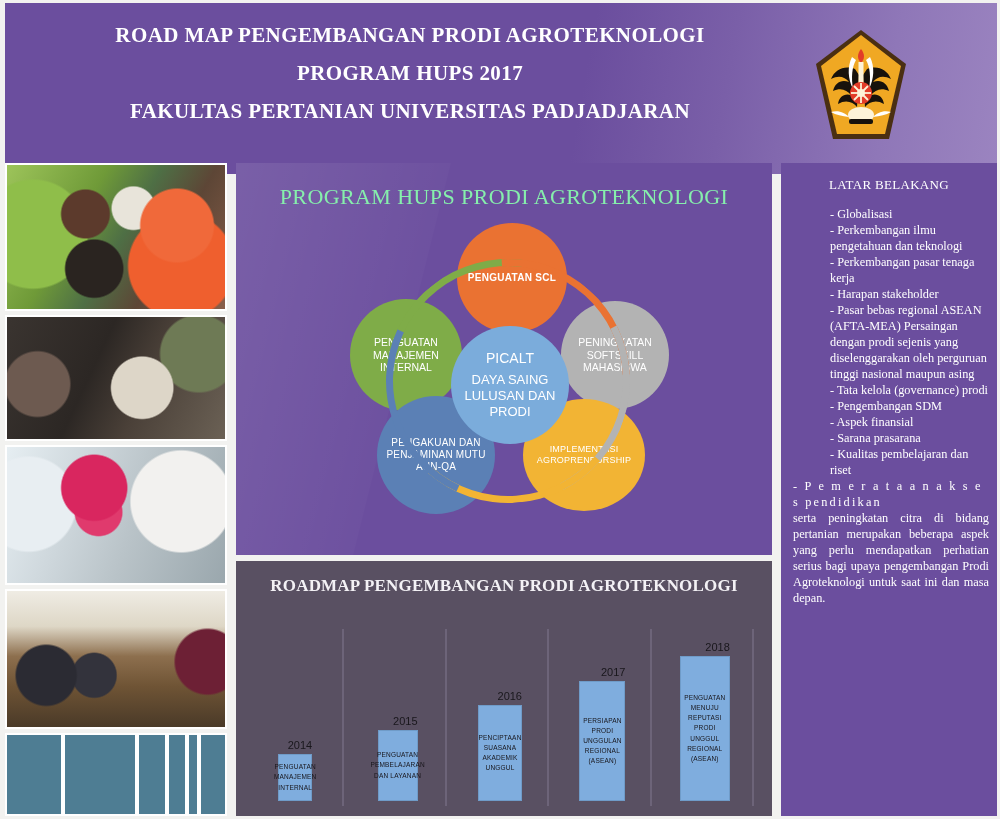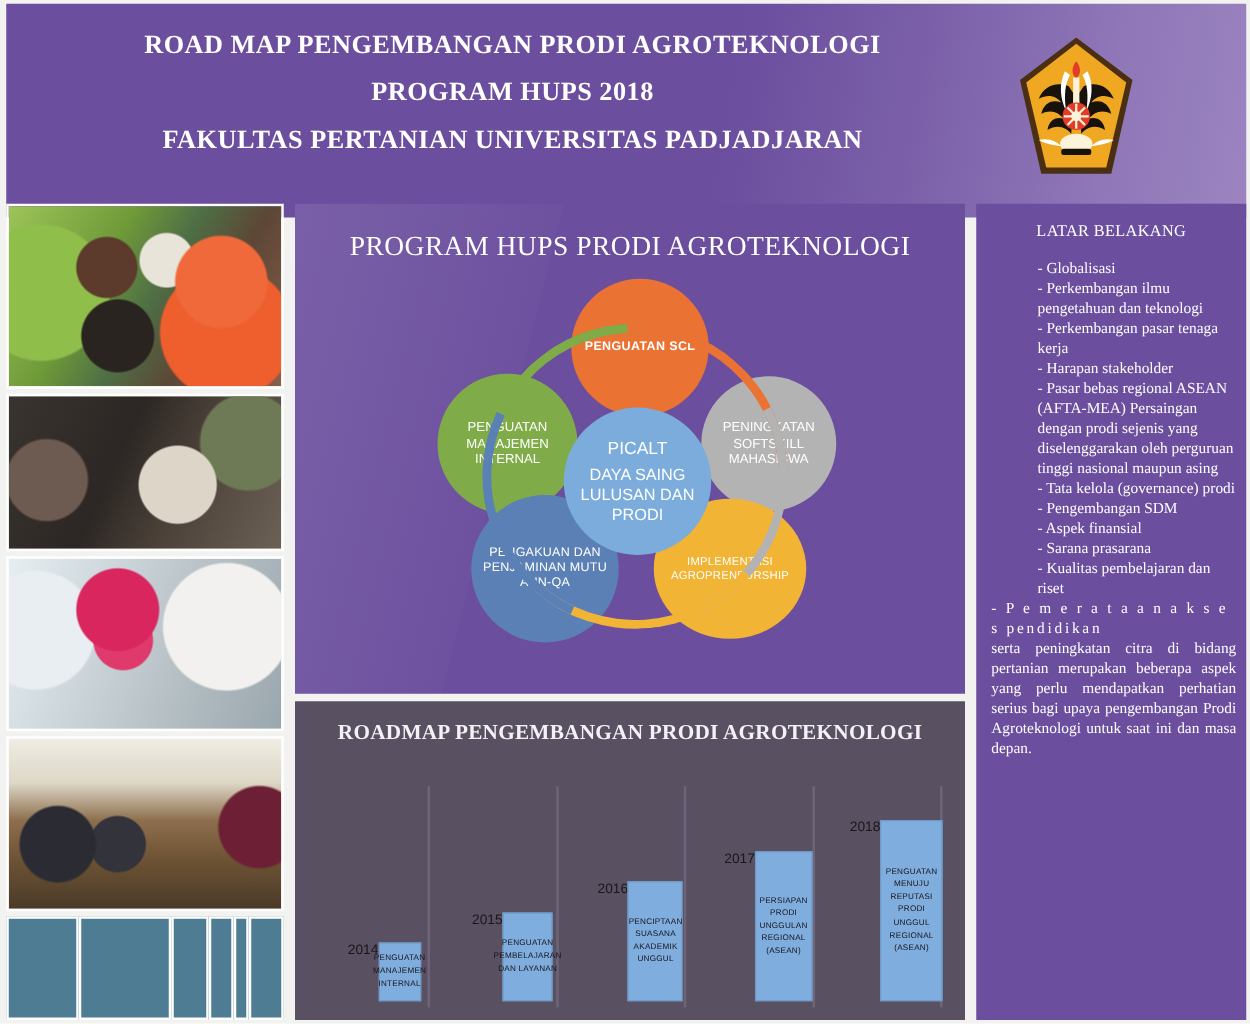--- a/index.html
+++ b/index.html
@@ -56,42 +56,42 @@
   
   .teal-row{position:absolute;left:5px;top:733px;height:83px;width:222px;}
   .teal{position:absolute;top:0;height:83px;background:#4e7d93;border:2px solid #ffffff;box-sizing:border-box;}
 
   
   .main-panel{position:absolute;left:236px;top:163px;width:536px;height:392px;
      background:#6b4e9e;overflow:hidden;}
   .main-panel .sheen{position:absolute;left:-140px;top:-40px;width:300px;height:520px;
      background:linear-gradient(90deg,rgba(255,255,255,.13),rgba(255,255,255,.02));
      transform:skewX(-14deg);}
-  .main-title{position:absolute;left:0;top:21px;width:100%;text-align:center;color:#ffffff;
+  .main-title{position:absolute;left:0;top:21px;width:100%;text-align:center;color:#86efac;
      font-family:"Liberation Serif",serif;font-size:22px;letter-spacing:.4px;}
 
   .venn{position:absolute;left:0;top:56px;width:536px;height:330px;}
   .node{position:absolute;border-radius:50%;display:flex;align-items:center;justify-content:center;
      text-align:center;color:#ffffff;font-family:Liberation Sans, sans-serif;line-height:1.22;}
   .n-scl{left:221px;top:4px;width:110px;height:110px;background:#ea7232;font-size:10px;font-weight:bold;letter-spacing:.3px;}
   .n-mgmt{left:114px;top:80px;width:112px;height:112px;background:#7fac48;font-size:10.5px;}
   .n-soft{left:325px;top:82px;width:108px;height:108px;background:#b3b3b3;font-size:10.5px;}
   .n-center{left:215px;top:107px;width:118px;height:118px;background:#7bacdb;font-size:13px;z-index:4;}
   .n-center .c-top{font-size:14px;margin-bottom:5px;display:block;}
   .n-pengakuan{left:141px;top:177px;width:118px;height:118px;background:#5b80b5;font-size:10px;letter-spacing:.2px;}
   .n-agro{left:287px;top:180px;width:122px;height:112px;background:#f2b434;font-size:9px;letter-spacing:.2px;}
   .ring{position:absolute;border-radius:50%;border-width:7px;border-style:solid;z-index:1;}
 
   
   .road-panel{position:absolute;left:236px;top:561px;width:536px;height:255px;background:#595062;overflow:hidden;}
   .road-title{position:absolute;left:0;top:15px;width:100%;text-align:center;color:#f3f1f5;
      font-family:"Liberation Serif",serif;font-weight:bold;font-size:17px;letter-spacing:.2px;}
   .chart{position:absolute;left:12px;top:60px;width:512px;height:185px;}
   .gridline{position:absolute;top:8px;width:2px;height:177px;background:#6d6479;}
-  .bar-group{position:absolute;bottom:5px;display:flex;flex-direction:row;align-items:flex-start;}
+  .bar-group{position:absolute;bottom:5px;display:flex;flex-direction:column;align-items:flex-end;}
   .bar-year{color:#19171c;font-family:"Liberation Sans",sans-serif;font-size:11px;margin-bottom:3px;}
   .bar{background:#7fadde;border:1px solid #6f9bc8;box-sizing:border-box;display:flex;align-items:center;
        justify-content:center;text-align:center;color:#17151a;font-family:"Liberation Sans",sans-serif;
        font-size:6.5px;line-height:1.55;padding:2px;letter-spacing:.2px;}
 
   
   .side-panel{position:absolute;left:781px;top:163px;width:216px;height:653px;background:#6b4e9e;}
   .side-title{position:absolute;left:0;top:14px;width:100%;text-align:center;color:#ffffff;
      font-family:"Liberation Serif",serif;font-size:13px;letter-spacing:.3px;}
   .side-body{position:absolute;left:12px;top:44px;width:196px;color:#ffffff;
@@ -101,21 +101,21 @@
   .side-body .li{display:block;margin-left:37px;}
 </style>
 </head>
 <body>
 
 <div id="poster">
 
   <div class="banner">
     <div class="banner-titles">
       <div class="line">ROAD MAP PENGEMBANGAN PRODI AGROTEKNOLOGI</div>
-      <div class="line l2">PROGRAM HUPS 2018</div>
+      <div class="line l2">PROGRAM HUPS 2017</div>
       <div class="line">FAKULTAS PERTANIAN UNIVERSITAS PADJADJARAN</div>
     </div>
     <div class="logo">
       <svg viewBox="0 0 100 118" width="100" height="118">
         <polygon points="50,3 95,37 78,112 22,112 5,37" fill="#4a2f12"></polygon>
         <polygon points="50,8 90,39 74,107 26,107 10,39" fill="#f0a823"></polygon>
 
         <path d="M44,42 C34,38 24,42 20,52 C28,48 34,50 38,55 C30,52 24,56 22,64 C30,60 36,63 40,68 C33,66 28,70 27,77 C35,72 42,75 46,80 L48,48 Z" fill="#17120c"></path>
         <path d="M56,42 C66,38 76,42 80,52 C72,48 66,50 62,55 C70,52 76,56 78,64 C70,60 64,63 60,68 C67,66 72,70 73,77 C65,72 58,75 54,80 L52,48 Z" fill="#17120c"></path>
 

